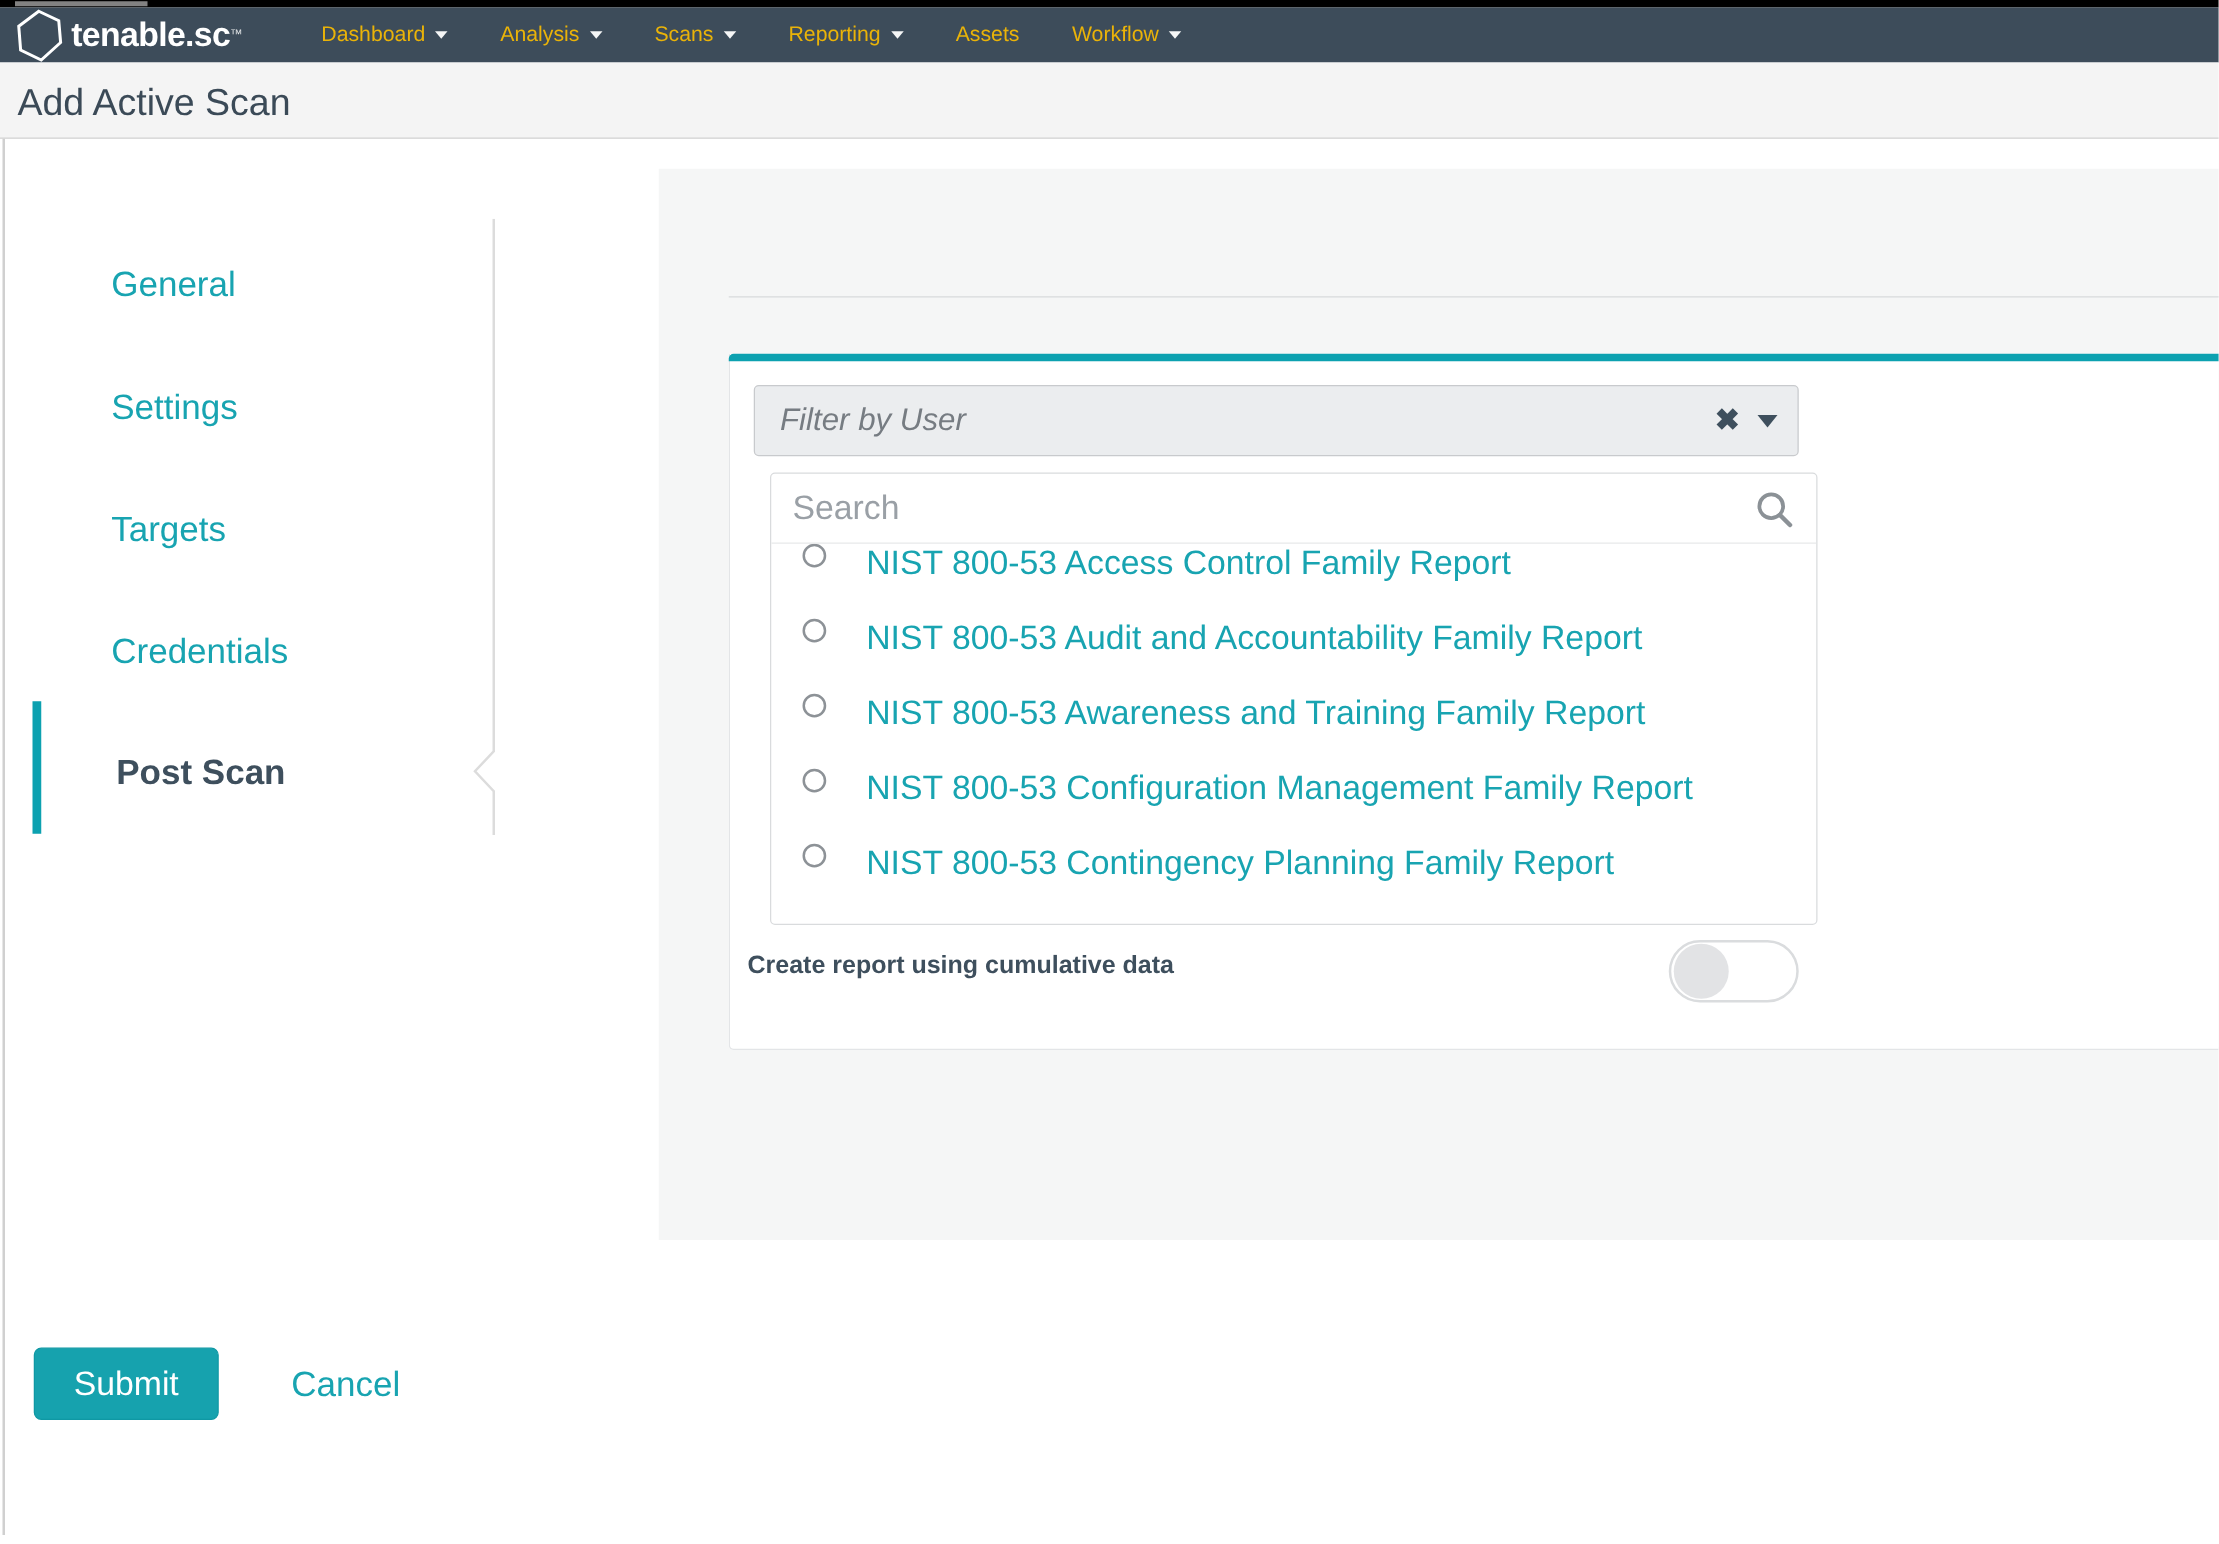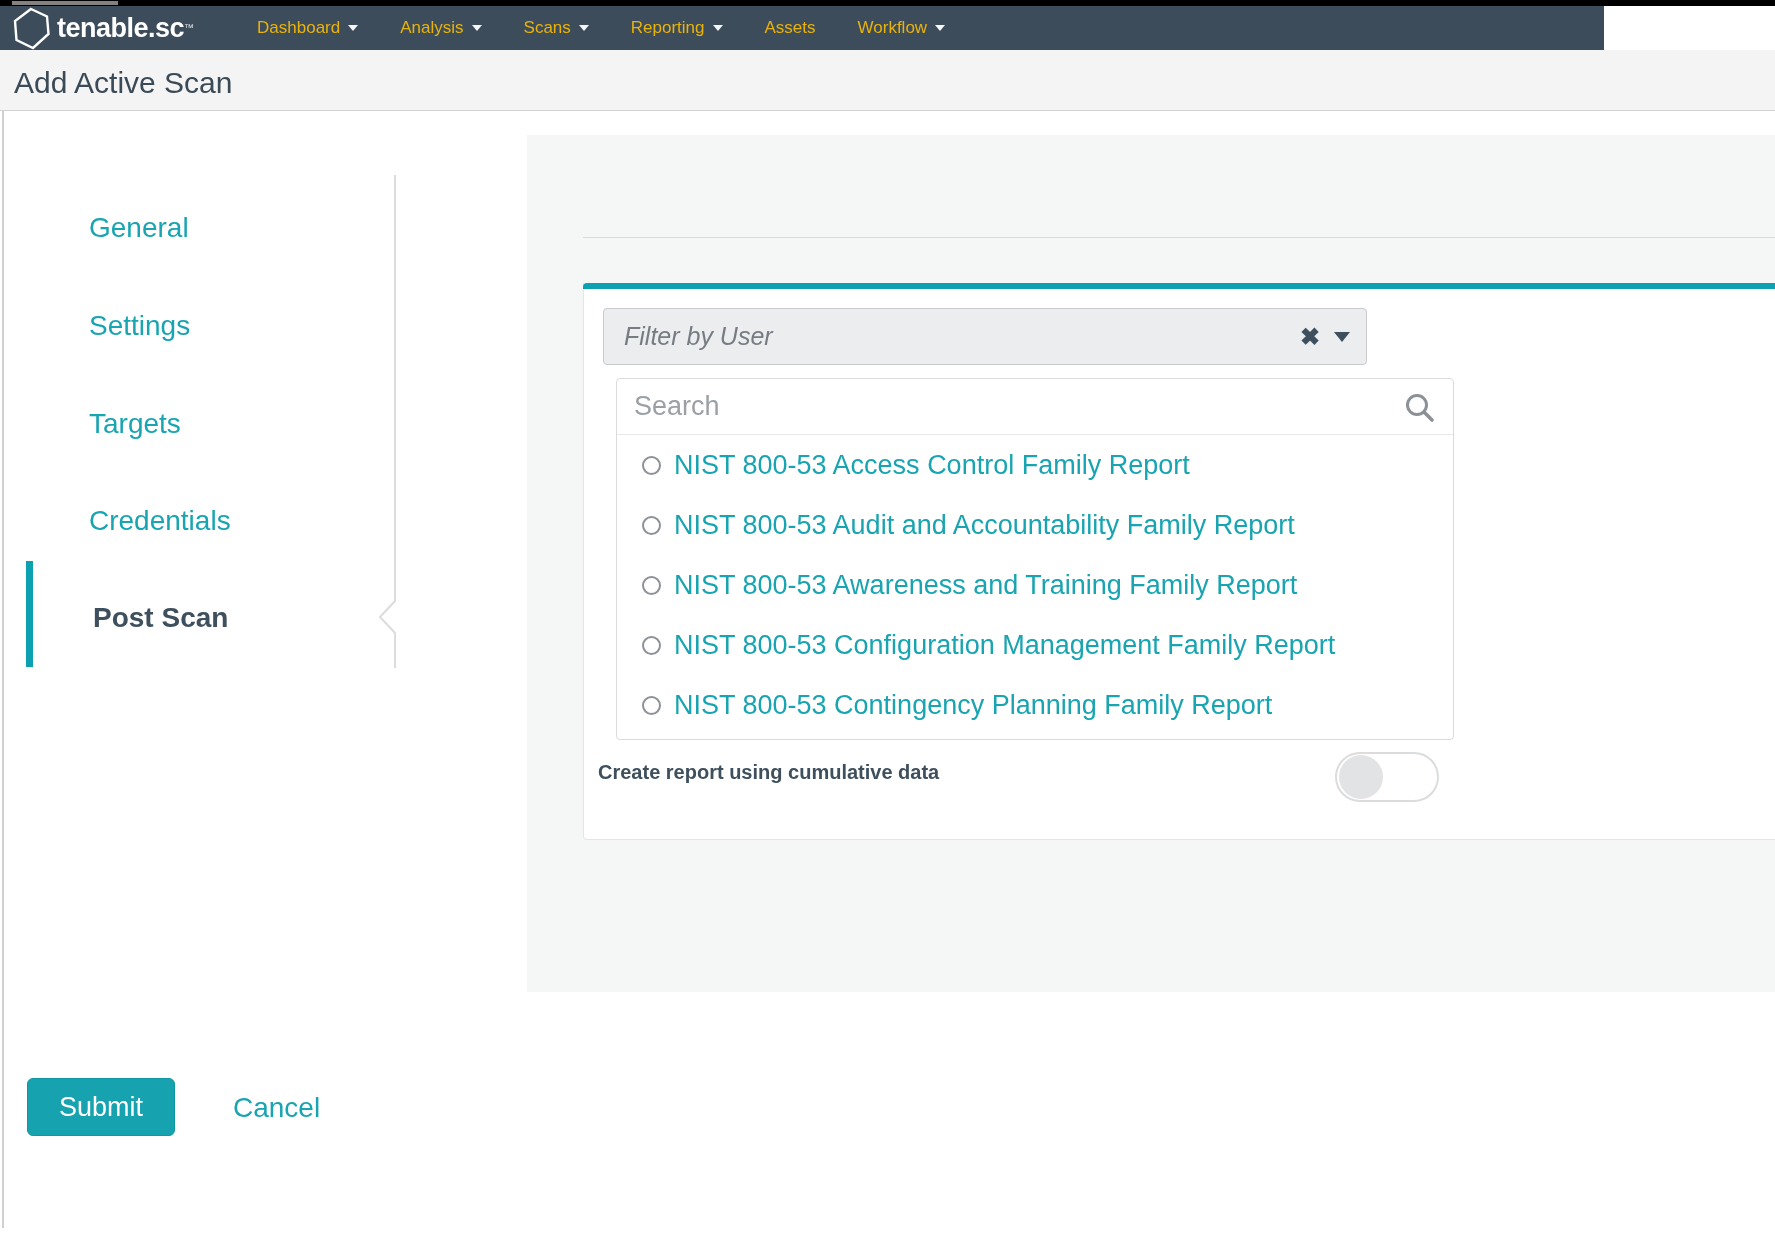--- a/index.html
+++ b/index.html
@@ -4,21 +4,21 @@
 <style>
   * { margin:0; padding:0; box-sizing:border-box; }
   html,body { width:1775px; height:1235px; background:#ffffff;
     font-family:"Liberation Sans", sans-serif; overflow:hidden; position:relative; }
 
   
   .top-strip { position:absolute; left:0; top:0; width:1775px; height:6px; background:#000; }
   .top-strip .seg { position:absolute; left:12px; top:1px; width:106px; height:4px; background:#828282; }
 
   
-  .navbar { position:absolute; left:0; top:6px; width:1604px; height:44px;
+  .navbar { position:absolute; left:0; top:6px; width:1775px; height:44px;
     background:#3d4c5a; display:flex; align-items:center; color:#fff; }
   .logo-wrap { display:flex; align-items:center; margin-left:12px; }
   .logo-hex { width:40px; height:43px; }
   .brand { font-size:27px; font-weight:700; margin-left:5px; letter-spacing:-0.5px; }
   .brand-mark { font-size:10px; vertical-align:top; line-height:14px; opacity:.85; }
   .nav-items { display:flex; align-items:center; margin-left:42px; }
   .nav-item { display:flex; align-items:center; padding:0 21px; height:44px;
     font-size:17px; color:#eab308; cursor:pointer; }
   .caret-down { width:0; height:0; border-left:5px solid transparent;
     border-right:5px solid transparent; border-top:6px solid #ffffff; margin-left:8px; opacity:.95; }
@@ -40,38 +40,38 @@
   .panel-heading { position:absolute; left:56px; top:44px; font-size:34px; font-weight:300; color:#46535f; }
   .panel-underline { position:absolute; left:56px; right:0; top:102px; height:1px; background:#d8dadc; }
 
   
   .card { position:absolute; left:56px; top:148px; width:1192px; height:557px; background:#ffffff;
     border-left:1px solid #e3e5e7; border-bottom:1px solid #e3e5e7; border-bottom-left-radius:4px; }
   .card-accent { position:absolute; left:-1px; top:0; right:0; height:6px; background:#0ca1b0;
     border-top-left-radius:4px; }
 
   
-  .filter-select { position:absolute; left:19px; top:25px; width:764px; height:57px;
+  .filter-select { position:absolute; left:19px; top:25px; width:836px; height:57px;
     background:#ebedef; border:1px solid #c8cacd; border-radius:4px;
     display:flex; align-items:center; cursor:pointer; }
   .filter-label { font-style:italic; font-size:25px; color:#767c82; margin-left:20px; flex:1; }
   .filter-icons { display:flex; align-items:center; margin-right:16px; }
   .clear-x { font-size:24px; font-weight:700; color:#3e4f5d; line-height:1; cursor:pointer; }
   .filter-caret { width:0; height:0; border-left:8px solid transparent; border-right:8px solid transparent;
     border-top:10px solid #3e4f5d; margin-left:14px; cursor:pointer; }
 
   
   .search-list { position:absolute; left:32px; top:95px; width:838px; height:362px;
     background:#fff; border:1px solid #d9dbdd; border-radius:4px; overflow:hidden; }
   .search-row { position:relative; height:56px; border-bottom:1px solid #e7e9ea; }
   .search-input { width:100%; height:100%; border:none; outline:none; font-size:27px;
     color:#3e4f5d; padding:0 56px 0 17px; font-family:"Liberation Sans", sans-serif; background:transparent; }
   .search-input::placeholder { color:#9aa0a6; opacity:1; }
   .search-icon { position:absolute; right:16px; top:13px; }
-  .report-row { display:flex; align-items:center; height:60px; cursor:pointer; }
+  .report-row { display:flex; align-items:flex-start; height:60px; cursor:pointer;gap:19px; }
   .radio { width:19px; height:19px; border:2.5px solid #8d9297; border-radius:50%;
     margin:0 13px 0 25px; background:#fff; flex:none; }
   .report-link { font-size:27px; color:#18a4b1; white-space:nowrap; }
 
   
   .toggle-label { position:absolute; left:14px; top:478px; font-size:20px; font-weight:700; color:#3e4f5d; }
   .toggle { position:absolute; left:751px; top:469px; width:104px; height:50px; background:#fff;
     border:2px solid #dadcde; border-radius:27px; cursor:pointer; }
   .toggle-knob { position:absolute; left:2px; top:1px; width:44px; height:44px;
     border-radius:50%; background:#e2e3e5; }

